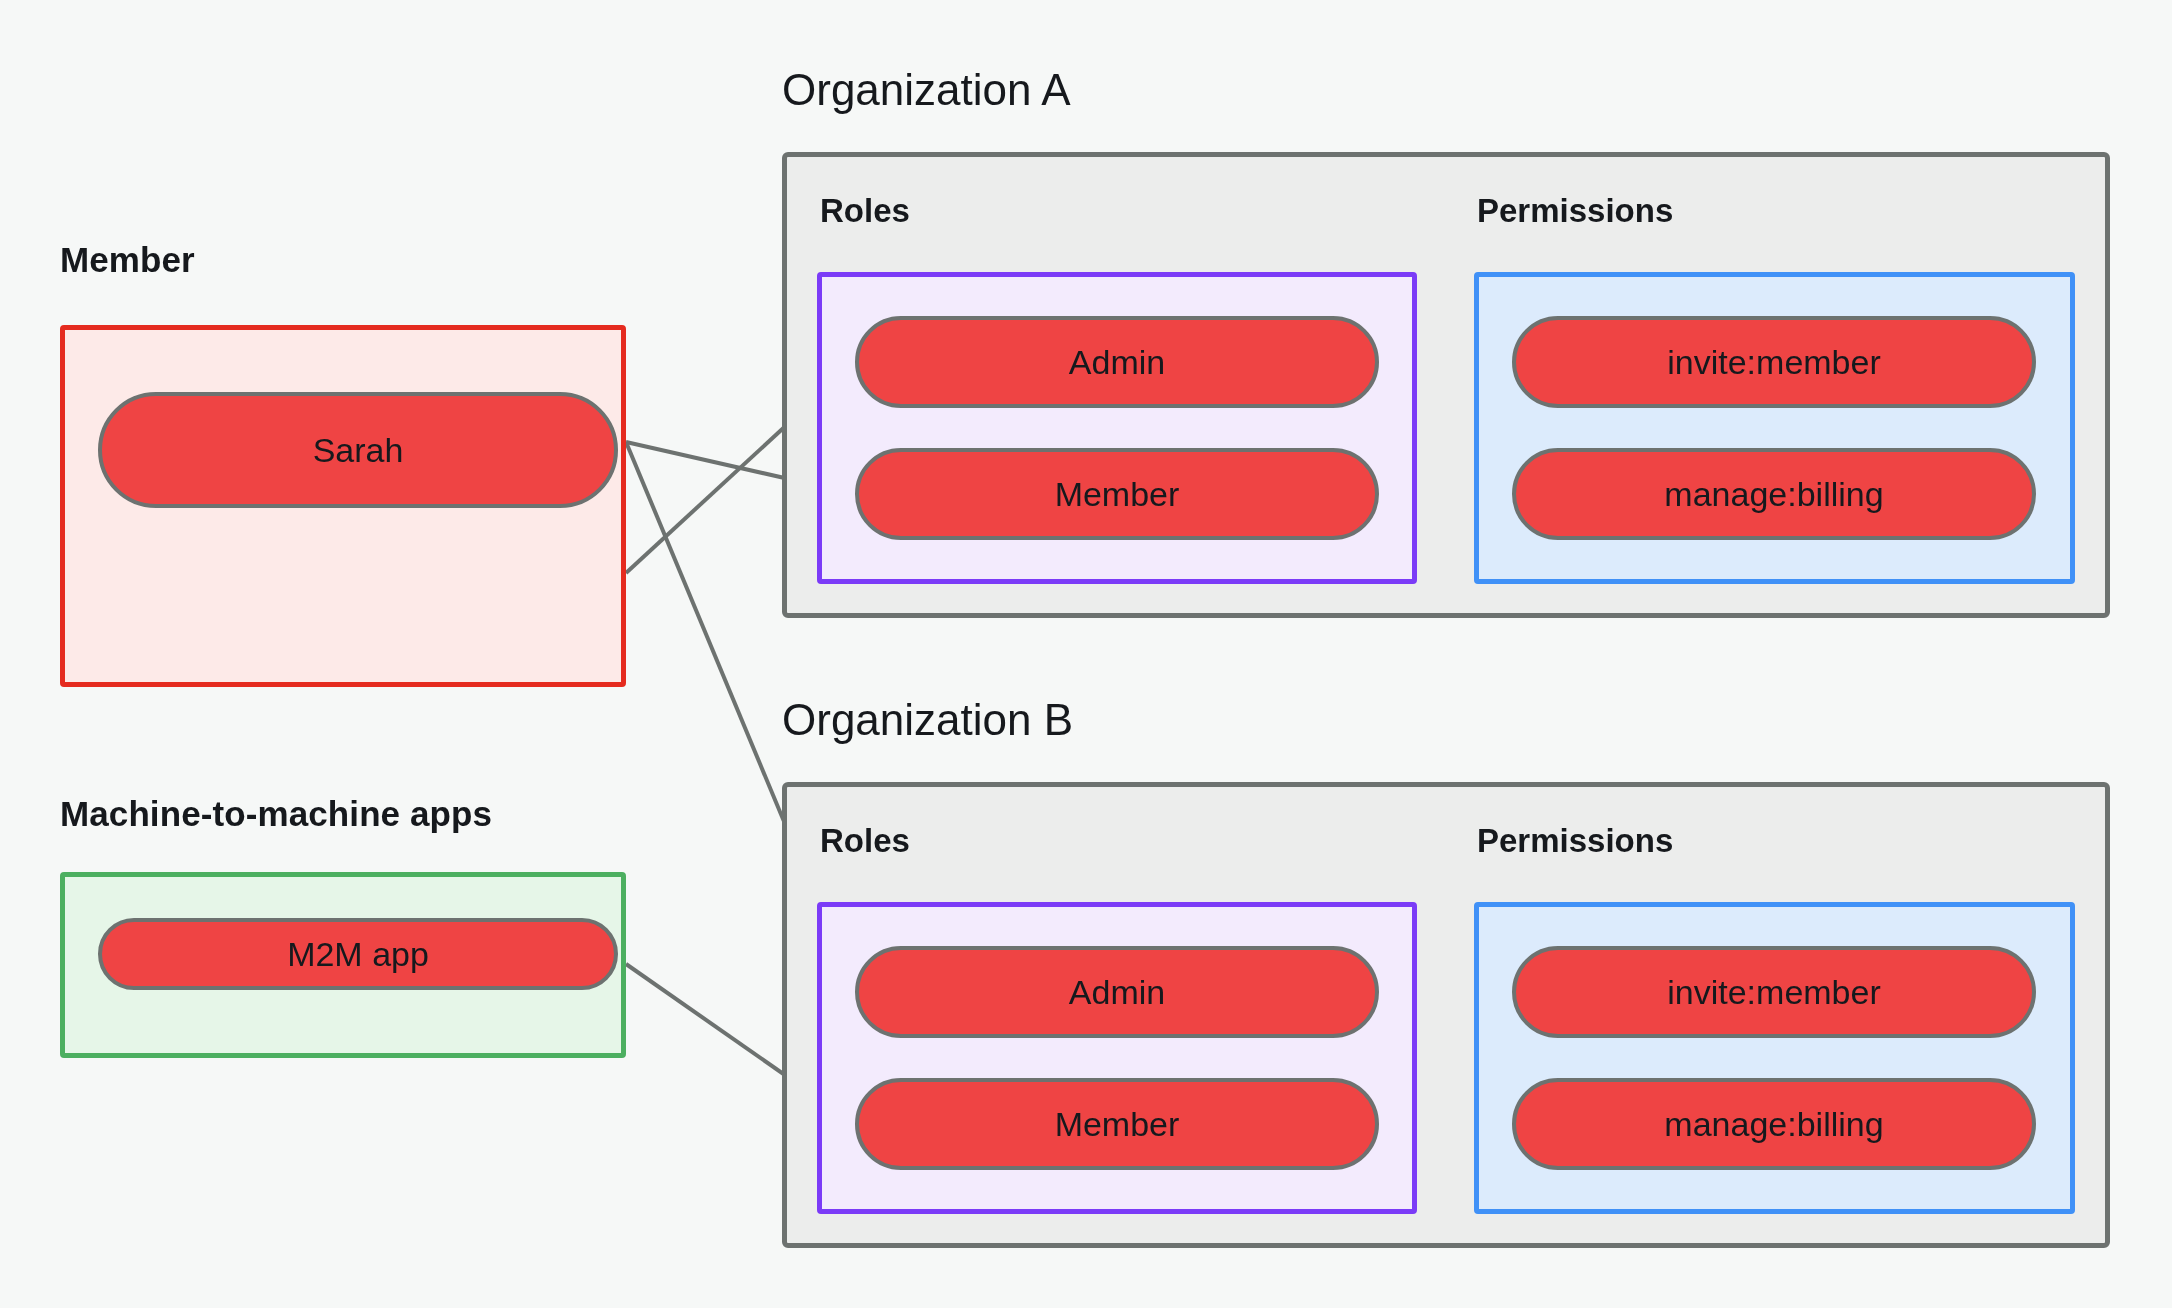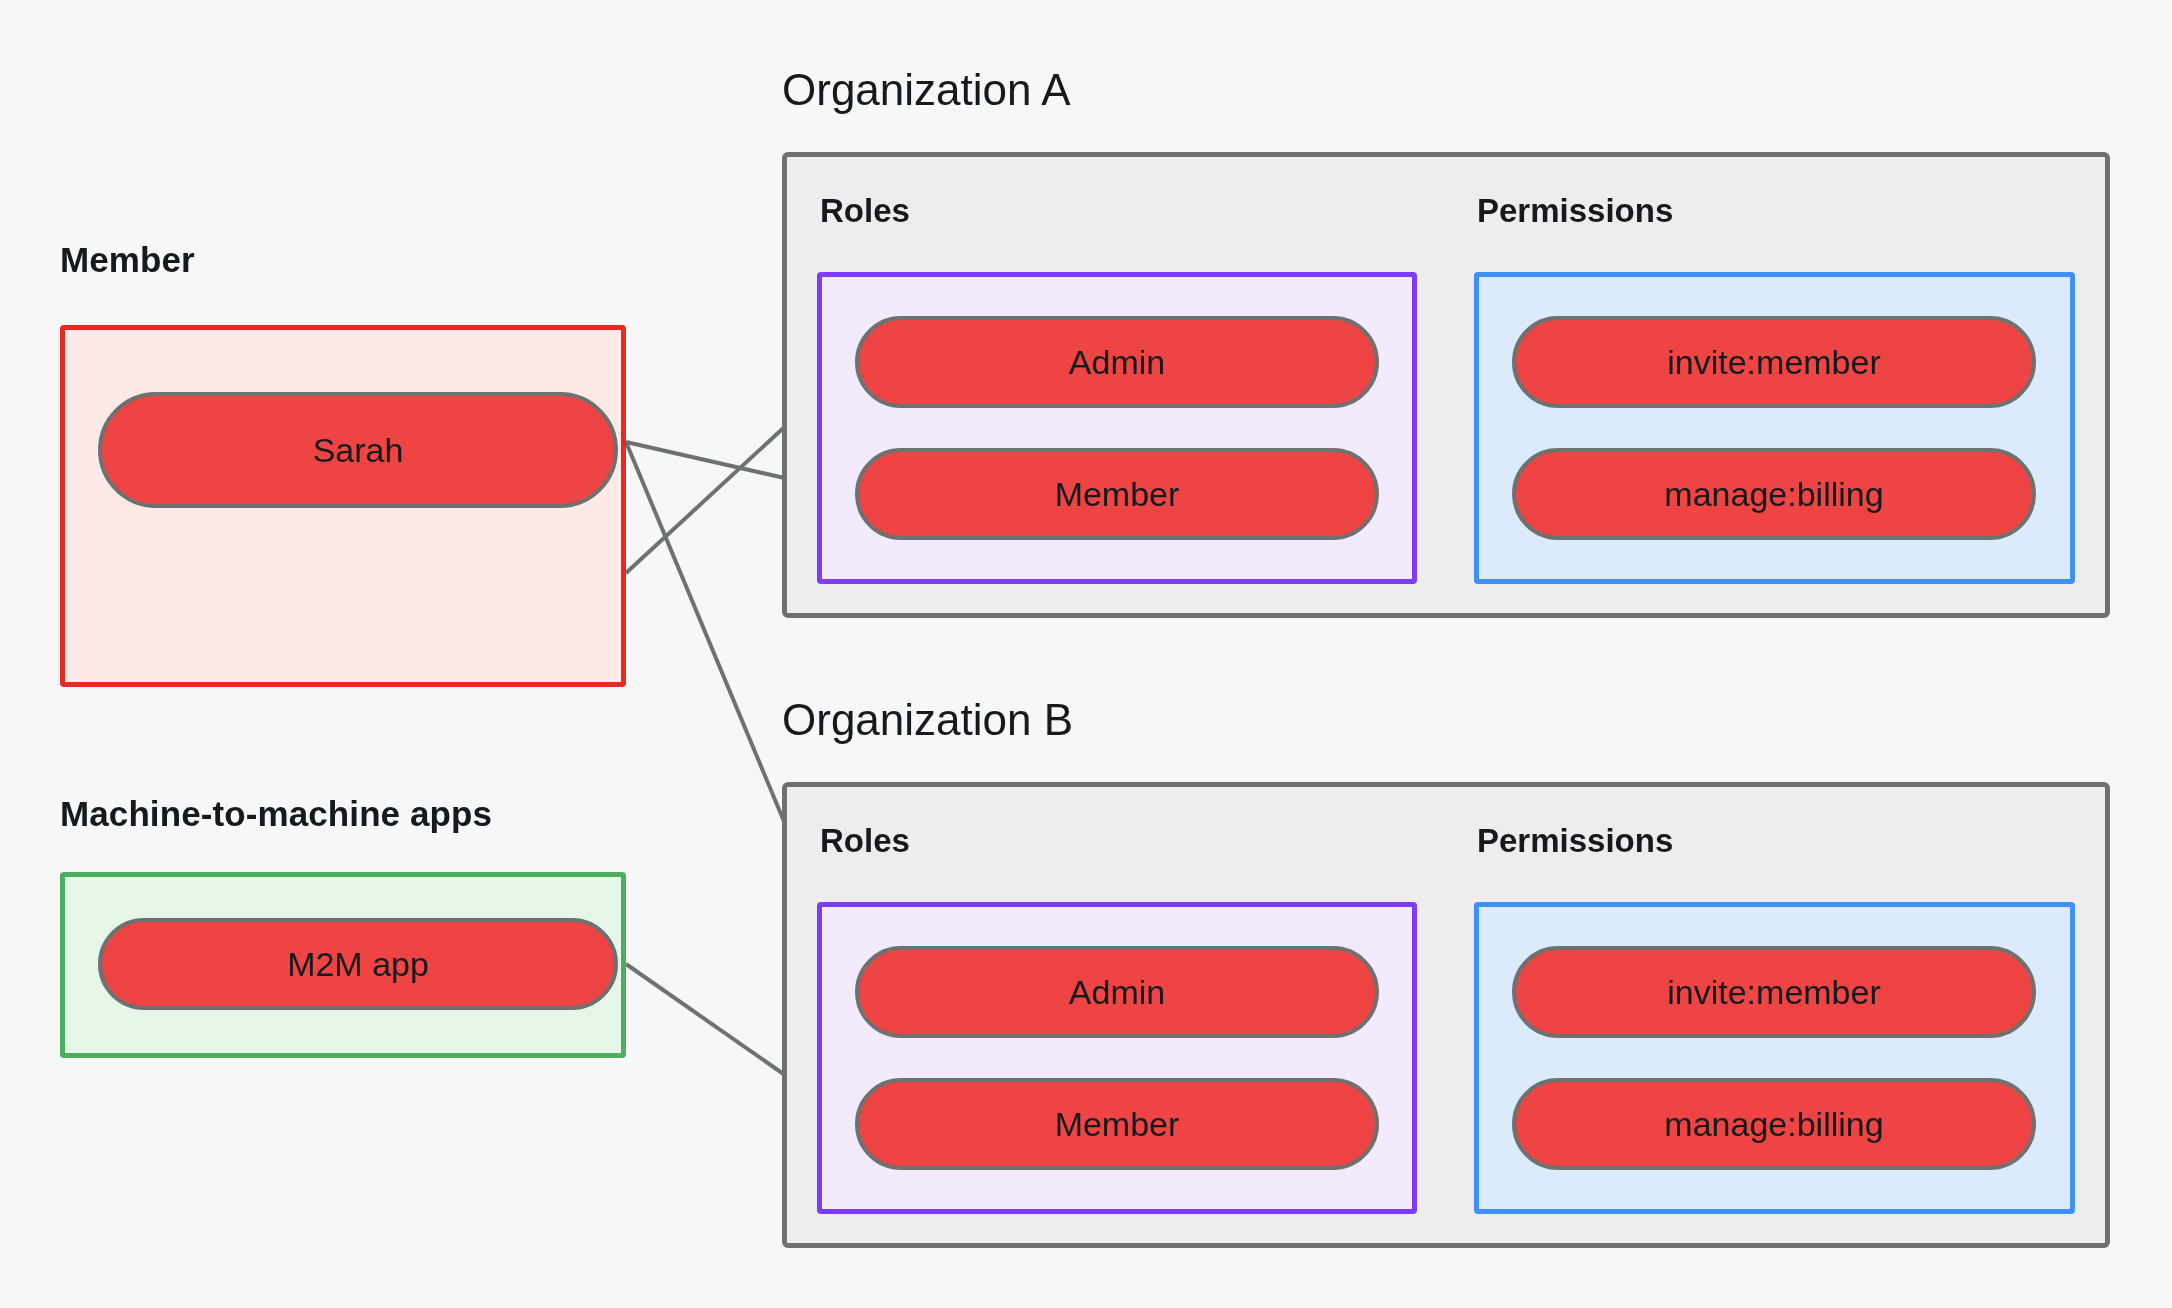--- a/index.html
+++ b/index.html
@@ -150,21 +150,21 @@
 
   <div class="box box-users" style="left:60px; left:60px; top:325px; width:566px; height:362px;"></div>
 
   <div class="pill" style="left:98px; top:392px; width:520px; height:116px;">Sarah</div>
 
 
   <div class="group-label" style="left:60px; top:794px;">Machine-to-machine apps</div>
 
   <div class="box box-m2m" style="left:60px; top:872px; width:566px; height:186px;"></div>
 
-  <div class="pill" style="left:98px; top:918px; width:520px; height:92px;">M2M app</div>
+  <div class="pill" style="left:98px; top:918px; width:520px; height:72px;">M2M app</div>
 
   <div class="org-label" style="left:782px; top:65px;">Organization A</div>
 
   <div class="box box-org" style="left:782px; top:152px; width:1328px; height:466px;"></div>
 
   <div class="section-label" style="left:820px; top:192px;">Roles</div>
 
   <div class="section-label" style="left:1477px; top:192px;">Permissions</div>
 
   <div class="box box-roles" style="left:817px; top:272px; width:600px; height:312px;"></div>

